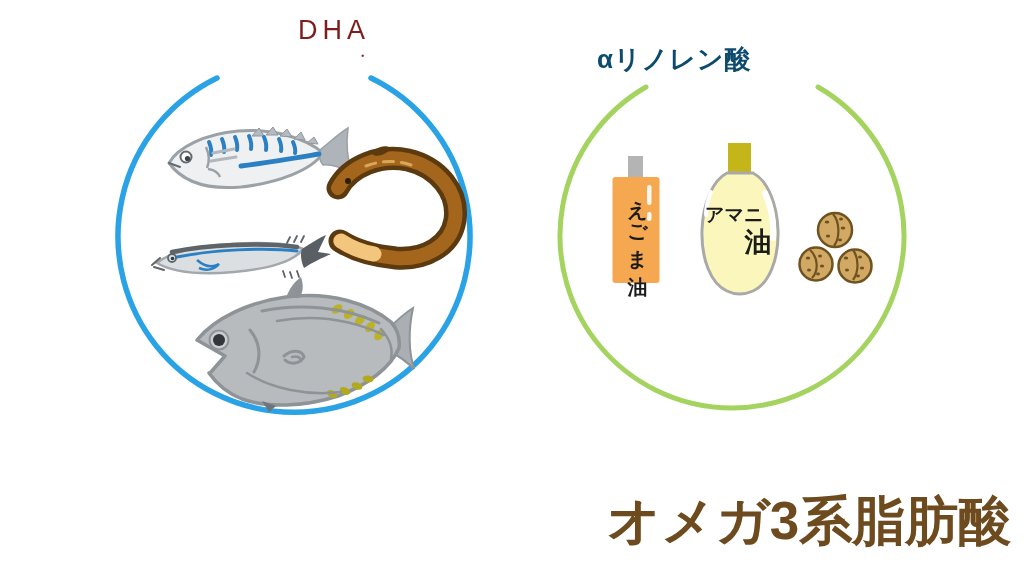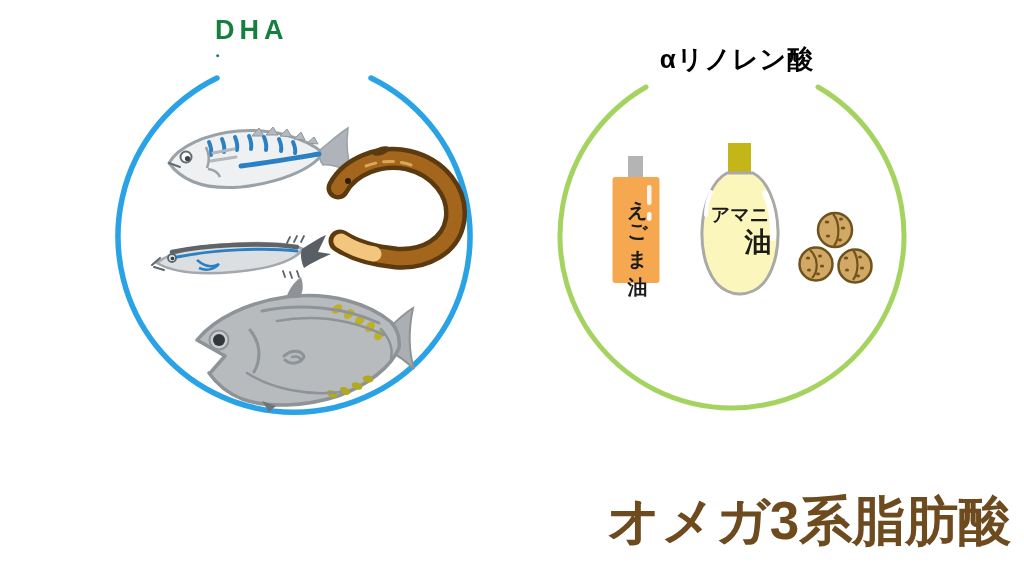--- a/index.html
+++ b/index.html
@@ -3,36 +3,36 @@
 <meta charset="utf-8">
 <style>
   html,body{margin:0;padding:0;background:#fff;}
   .stage{
     position:relative;width:1024px;height:569px;overflow:hidden;
     background:#fff;font-family:"Liberation Sans","DejaVu Sans",sans-serif;
   }
   .stage svg{position:absolute;left:0;top:0;}
   .label{position:absolute;white-space:nowrap;}
   .dha-block{
-    left:210px;top:14px;width:160px;text-align:left;
-    color:#15803d;font-weight:bold;
+    left:210px;top:14px;width:160px;text-align:right;
+    color:#7f1d1d;font-weight:normal;
   }
   .dha-line{font-size:27px;line-height:32px;letter-spacing:5px;padding-left:5px;}
   .dha-sep{font-size:15px;line-height:20px;}
   .alpha-label{
-    left:597px;top:42px;width:280px;text-align:center;
-    font-size:26px;font-weight:bold;color:#000000;letter-spacing:1px;
+    left:597px;top:42px;width:280px;text-align:left;
+    font-size:26px;font-weight:bold;color:#0c4a6e;letter-spacing:1px;
   }
   .egoma-label{
     left:625px;top:186px;height:100px;
     writing-mode:vertical-rl;text-orientation:upright;
     font-size:20px;font-weight:bold;color:#1b1b1b;letter-spacing:2px;
   }
   .amani-l1{
-    left:705px;top:202px;width:70px;text-align:center;
+    left:705px;top:202px;width:70px;
     font-size:19px;font-weight:bold;color:#1b1b1b;
   }
   .amani-l2{
     left:733px;top:224px;width:50px;text-align:center;
     font-size:27px;font-weight:bold;color:#1b1b1b;
   }
   .omega-title{
     left:561px;top:490px;width:400px;text-align:center;
     font-size:53px;line-height:62px;font-weight:bold;color:#6d4b1e;margin-left:46px;
   }

